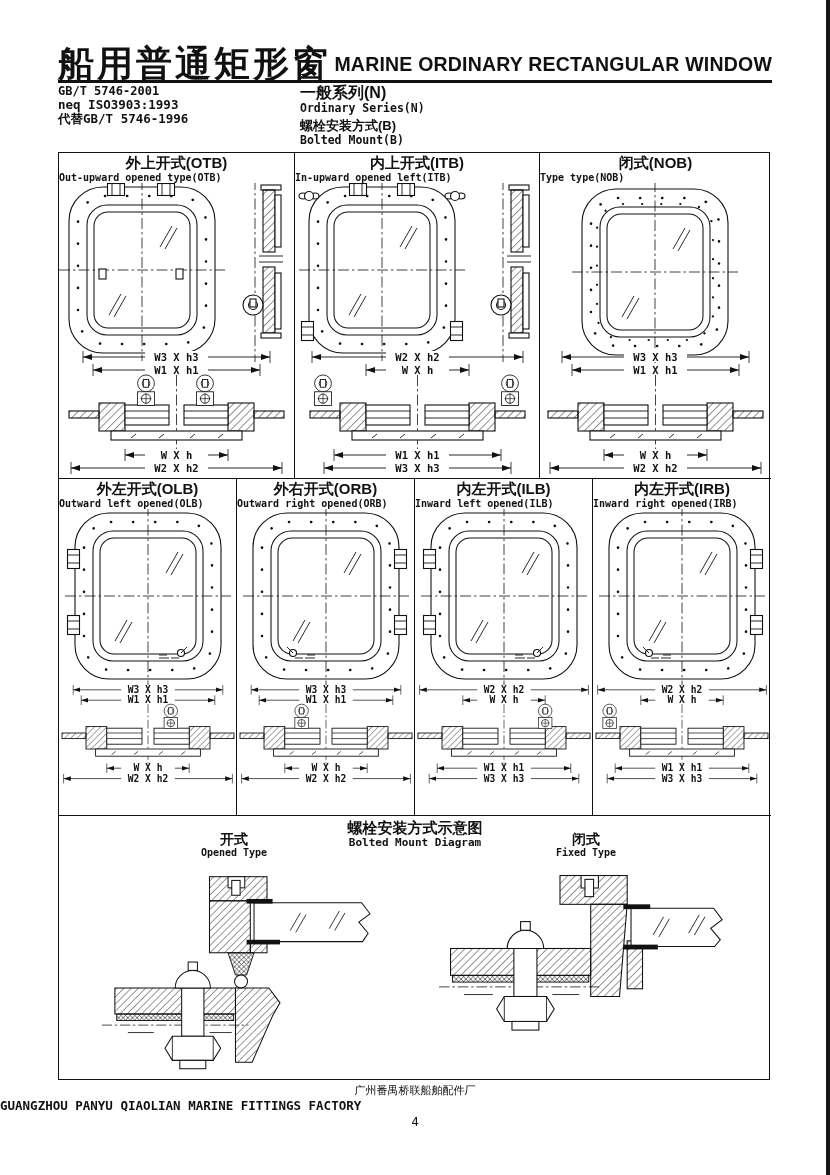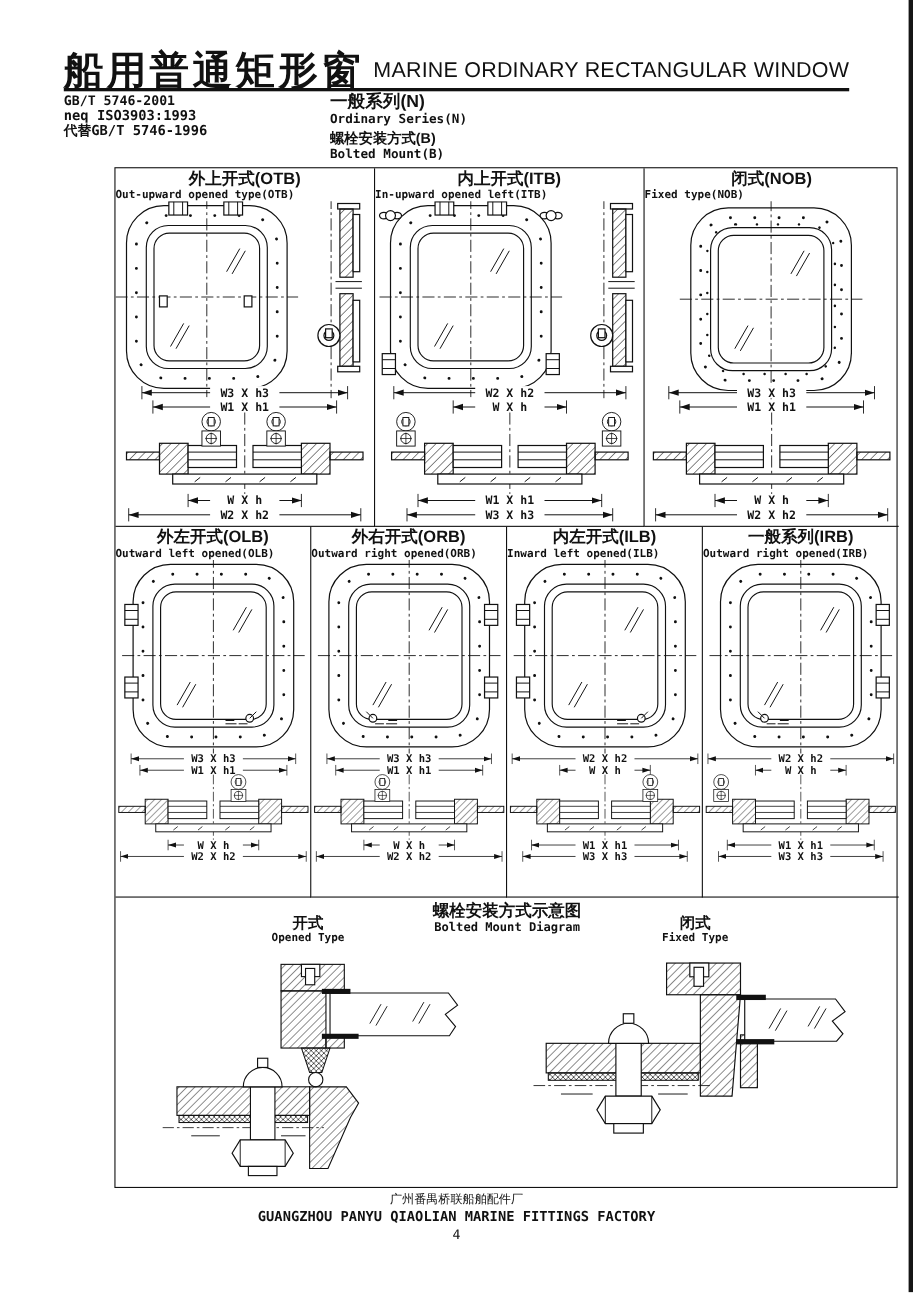--- a/index.html
+++ b/index.html
@@ -3,34 +3,34 @@
 <meta charset="utf-8">
 <style>
   html,body{margin:0;padding:0;background:#fff;}
   .page{position:relative;width:830px;height:1175px;background:#fff;color:#111;
         font-family:"Liberation Sans",sans-serif;overflow:hidden;}
   .scan-edge{position:absolute;right:0;top:0;width:4px;height:1175px;background:#161616;}
 
   
   .title-cn{position:absolute;left:58px;top:40px;font-size:36px;font-weight:700;letter-spacing:3px;}
   .title-en{position:absolute;left:330px;top:53px;width:442px;text-align:right;
-            font-size:19.5px;font-weight:400;letter-spacing:.2px;}
+            font-size:19.5px;font-weight:700;letter-spacing:.2px;}
   .rule{position:absolute;left:58px;top:80px;width:714px;height:3px;background:#111;}
   .stds{position:absolute;left:58px;top:85px;font-family:"DejaVu Sans Mono",monospace;line-height:1.12;}
   .stds .s1{font-size:12px;font-weight:700;}
   .stds .s2,.stds .s3{font-size:12.5px;font-weight:700;}
   .series{position:absolute;left:300px;top:84px;width:230px;line-height:1.15;}
   .series .cn1{font-size:16px;font-weight:700;}
   .series .en1{font-size:11.5px;font-weight:700;font-family:"DejaVu Sans Mono",monospace;}
   .series .cn2{font-size:13px;font-weight:700;margin-top:3px;}
   .series .en2{font-size:11.5px;font-weight:700;font-family:"DejaVu Sans Mono",monospace;}
 
   
   .sheet{position:absolute;left:58px;top:152px;width:712px;height:928px;
-         border:1.6px solid #111;box-sizing:border-box;margin-left:46px;}
+         border:1.6px solid #111;box-sizing:border-box;}
   .cell{position:absolute;box-sizing:border-box;}
   .bR{border-right:1.4px solid #111;} .bB{border-bottom:1.4px solid #111;}
   .ct-cn{text-align:center;font-size:15px;font-weight:700;margin-top:2px;line-height:1.1;}
   .ct-en{text-align:left;font-size:10px;font-weight:700;line-height:1.1;
          font-family:"DejaVu Sans Mono",monospace;}
   .cell svg{display:block;}
 
   
   .ln{fill:#fff;stroke:#111;stroke-width:1.1;}
   .fn{fill:none;stroke:#111;stroke-width:1.05;}
@@ -51,21 +51,21 @@
   
   .mt-cn{position:absolute;left:0;top:3px;width:712px;text-align:center;font-size:15px;font-weight:700;}
   .mt-en{position:absolute;left:0;top:20px;width:712px;text-align:center;font-size:11px;font-weight:700;
          font-family:"DejaVu Sans Mono",monospace;}
   .sub-lab{position:absolute;width:160px;text-align:center;line-height:1.15;}
   .sub-lab .cn{font-size:14px;font-weight:700;}
   .sub-lab .en{font-size:10px;font-weight:700;font-family:"DejaVu Sans Mono",monospace;}
 
   
   .f-cn{position:absolute;left:0;top:1083px;width:830px;text-align:center;font-size:11px;}
-  .f-en{position:absolute;left:0;top:1098px;width:830px;text-align:center;font-size:12.5px;font-weight:700;
+  .f-en{position:absolute;left:0;top:1098px;width:830px;text-align:left;font-size:12.5px;font-weight:700;
         font-family:"DejaVu Sans Mono",monospace;}
   .f-pg{position:absolute;left:0;top:1115px;width:830px;text-align:center;font-size:12px;
         font-family:"DejaVu Sans Mono",monospace;}
 </style>
 </head>
 <body>
 
 <div class="page">
   <div class="scan-edge"></div>
 
@@ -244,21 +244,21 @@
             <line class="ext" x1="201" y1="111" x2="201" y2="123"></line>
           <line class="dl" x1="14" y1="117" x2="201" y2="117" marker-start="url(#arr)" marker-end="url(#arr)"></line>
           <rect class="lbl-bg" x="76" y="111" width="63" height="11"></rect>
           <text class="lbl" x="107.5" y="120.5">W3 X h3</text>
         </g>
       </svg>
     </div>
 
     <div class="cell bB" style="left:481px;top:0;width:231px;height:326px;">
       <div class="ct-cn">闭式(NOB)</div>
-      <div class="ct-en">Fixed type(NOB)</div>
+      <div class="ct-en">Type type(NOB)</div>
       <svg width="230" height="292" viewBox="0 0 230 292">
         <use href="#front-win" x="40" y="4" width="150" height="170"></use>
         <rect class="boltring2" x="57" y="21" width="116" height="136" rx="26"></rect>
         <g transform="translate(8,168)">
           <line class="ext" x1="14" y1="0" x2="14" y2="12"></line>
             <line class="ext" x1="201" y1="0" x2="201" y2="12"></line>
           <line class="dl" x1="14" y1="6" x2="201" y2="6" marker-start="url(#arr)" marker-end="url(#arr)"></line>
           <rect class="lbl-bg" x="76" y="0" width="63" height="11"></rect>
           <text class="lbl" x="107.5" y="9.5">W3 X h3</text>
           <line class="ext" x1="24" y1="13" x2="24" y2="25"></line>
@@ -382,22 +382,22 @@
           <line class="ext" x1="14" y1="111" x2="14" y2="123"></line>
             <line class="ext" x1="201" y1="111" x2="201" y2="123"></line>
           <line class="dl" x1="14" y1="117" x2="201" y2="117" marker-start="url(#arr)" marker-end="url(#arr)"></line>
           <rect class="lbl-bg" x="74" y="111" width="67" height="12"></rect>
           <text class="lbl" x="107.5" y="121" style="font-size:12px">W3 X h3</text>
         </g>
       </svg>
     </div>
 
     <div class="cell bB" style="left:534px;top:326px;width:178px;height:337px;">
-      <div class="ct-cn">一般系列(IRB)</div>
-      <div class="ct-en">Outward right opened(IRB)</div>
+      <div class="ct-cn">内左开式(IRB)</div>
+      <div class="ct-en">Inward right opened(IRB)</div>
       <svg width="178" height="277" viewBox="0 0 178 277">
         <use href="#front-win" x="14" y="2" width="150" height="170"></use>
         <g transform="translate(178,0) scale(-1,1)">
           <use href="#hinge-v" x="8" y="40" width="13" height="20"></use>
           <use href="#hinge-v" x="8" y="106" width="13" height="20"></use>
           <use href="#handle-g" x="100" y="136" width="30" height="14"></use>
         </g>
         <g transform="translate(3,176) scale(0.8)">
           <line class="ext" x1="2" y1="0" x2="2" y2="12"></line>
             <line class="ext" x1="213" y1="0" x2="213" y2="12"></line>

